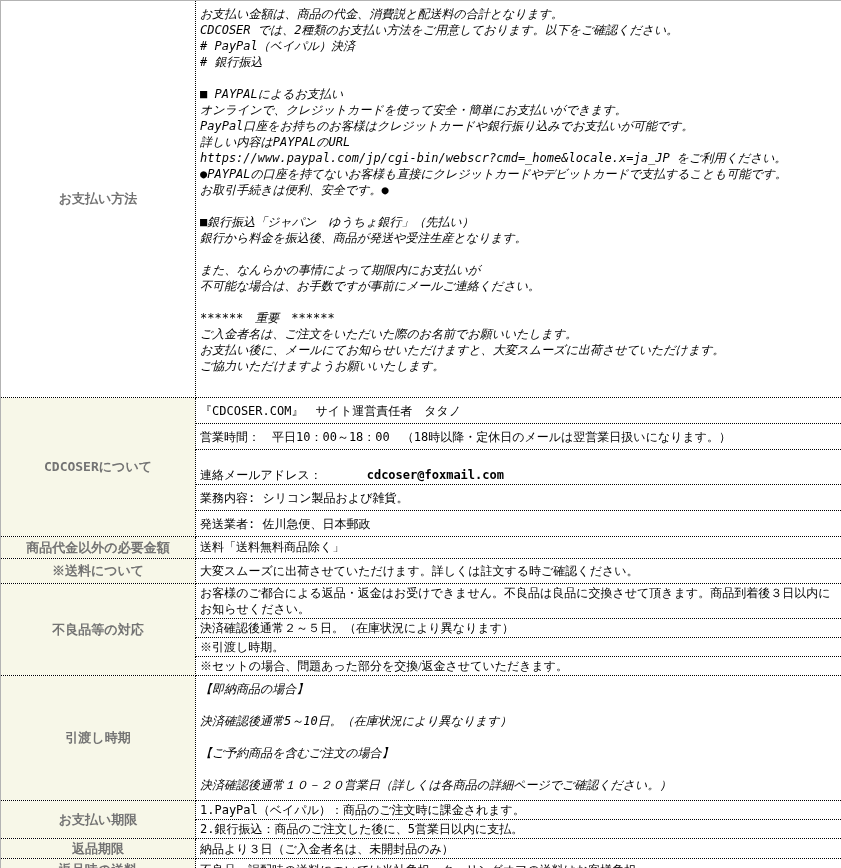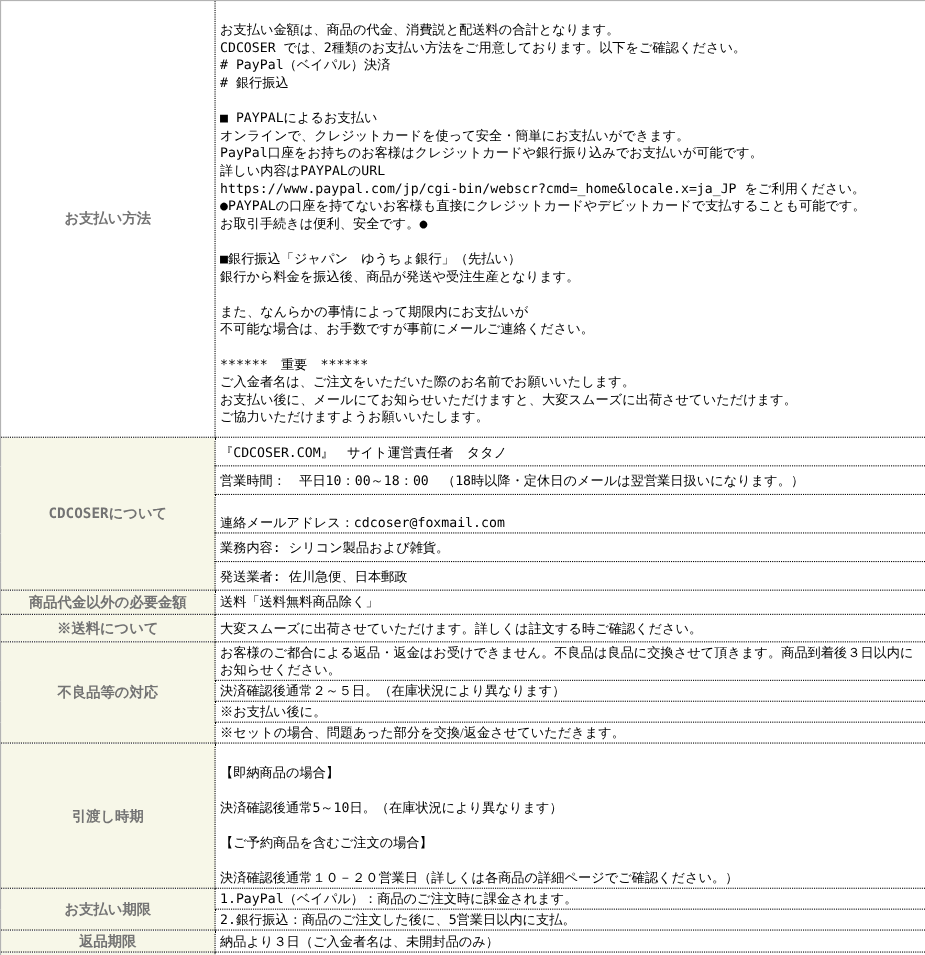--- a/index.html
+++ b/index.html
@@ -34,22 +34,22 @@
   }
   td.label.bg-white { background: #ffffff; }
 
   td.content {
     background: #ffffff;
     padding: 1px 4px;
     line-height: 16px;
     vertical-align: middle;
     white-space: pre-line;
   }
-  td.content.top { vertical-align: top; padding-top: 18px; }
-  td.content b { font-weight: normal; }
+  td.content.top { vertical-align: top; padding-top: 5px; font-style: italic; }
+  td.content b { font-weight: bold; margin-left: 45px; }
 
   tr.r1  { height: 397px; }
   tr.rab { height: 26px; }
   tr.r3  { height: 22px; font-family: Liberation Mono, monospace; }
   tr.r4  { height: 25px; }
   tr.r5a { height: 34px; }
   tr.r5b { height: 17px; }
   tr.r5c { height: 16px; }
   tr.r5d { height: 17px; font-family: Liberation Serif, serif; }
   tr.r6  { height: 125px; }
@@ -124,21 +124,21 @@
     </tr>
 
     <tr class="r5a">
       <td class="label" rowspan="4">不良品等の対応</td>
       <td class="content">お客様のご都合による返品・返金はお受けできません。不良品は良品に交換させて頂きます。商品到着後３日以内にお知らせください。</td>
     </tr>
     <tr class="r5b">
       <td class="content">決済確認後通常２～５日。（在庫状況により異なります）</td>
     </tr>
     <tr class="r5c">
-      <td class="content">※お支払い後に。</td>
+      <td class="content">※引渡し時期。</td>
     </tr>
     <tr class="r5d">
       <td class="content">※セットの場合、問題あった部分を交換/返金させていただきます。</td>
     </tr>
 
     <tr class="r6">
       <td class="label">引渡し時期</td>
       <td class="content top">【即納商品の場合】
 
 決済確認後通常5～10日。（在庫状況により異なります）

